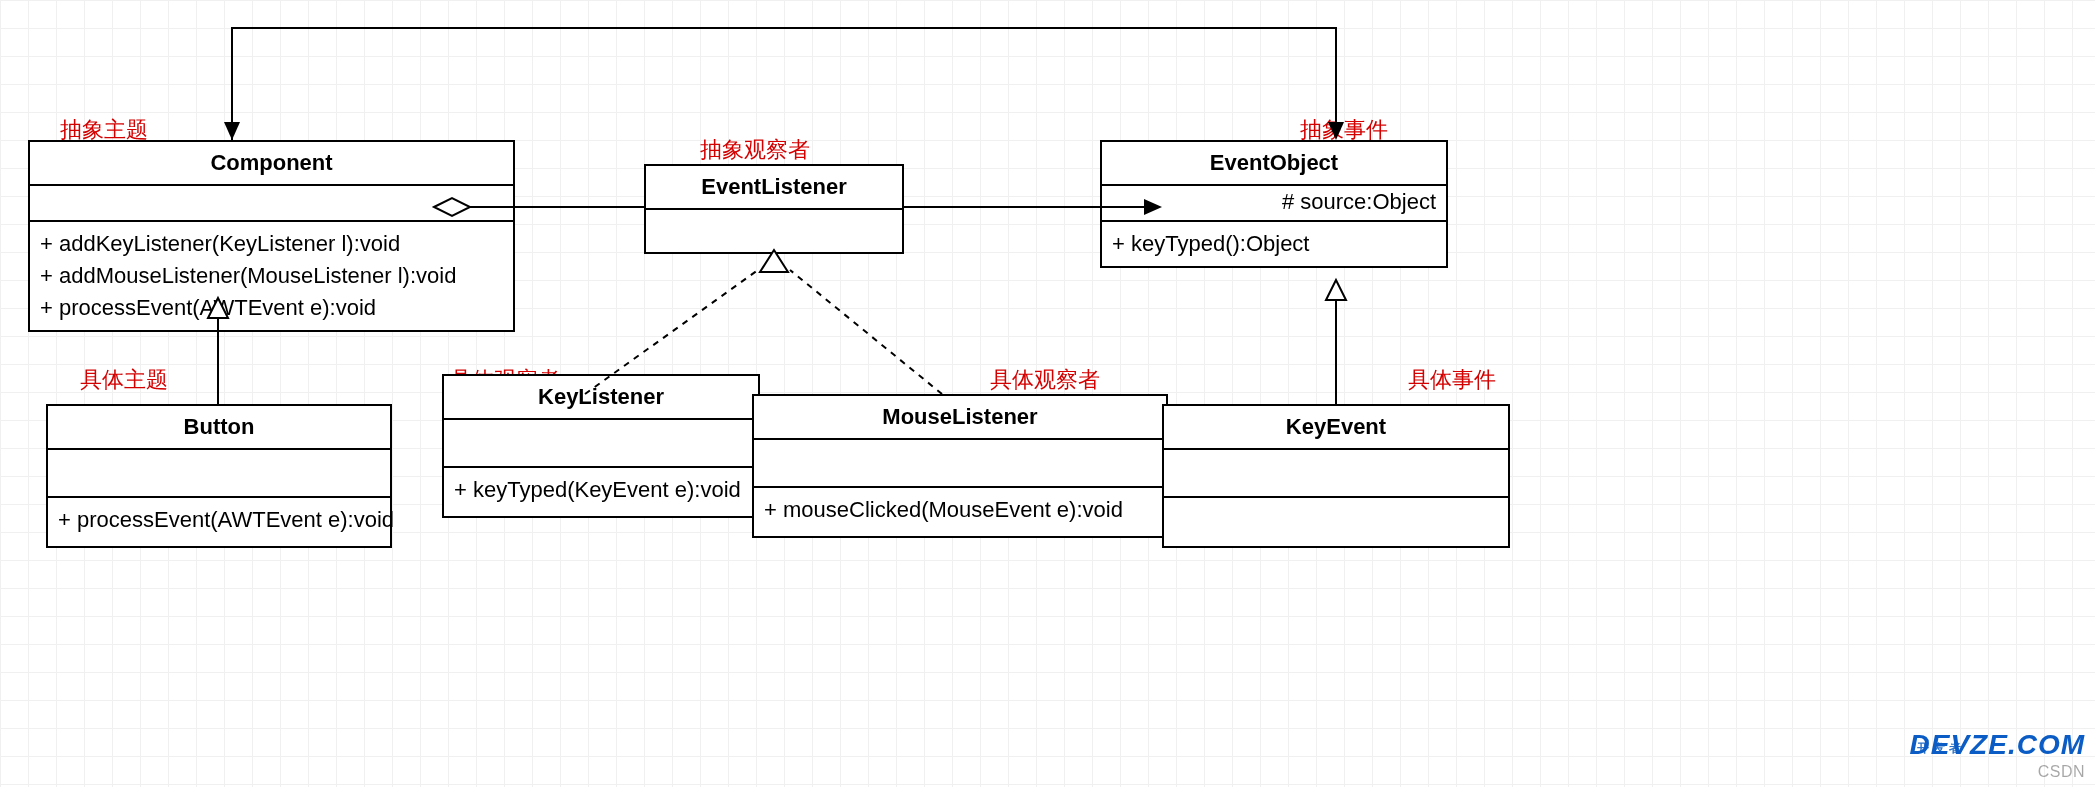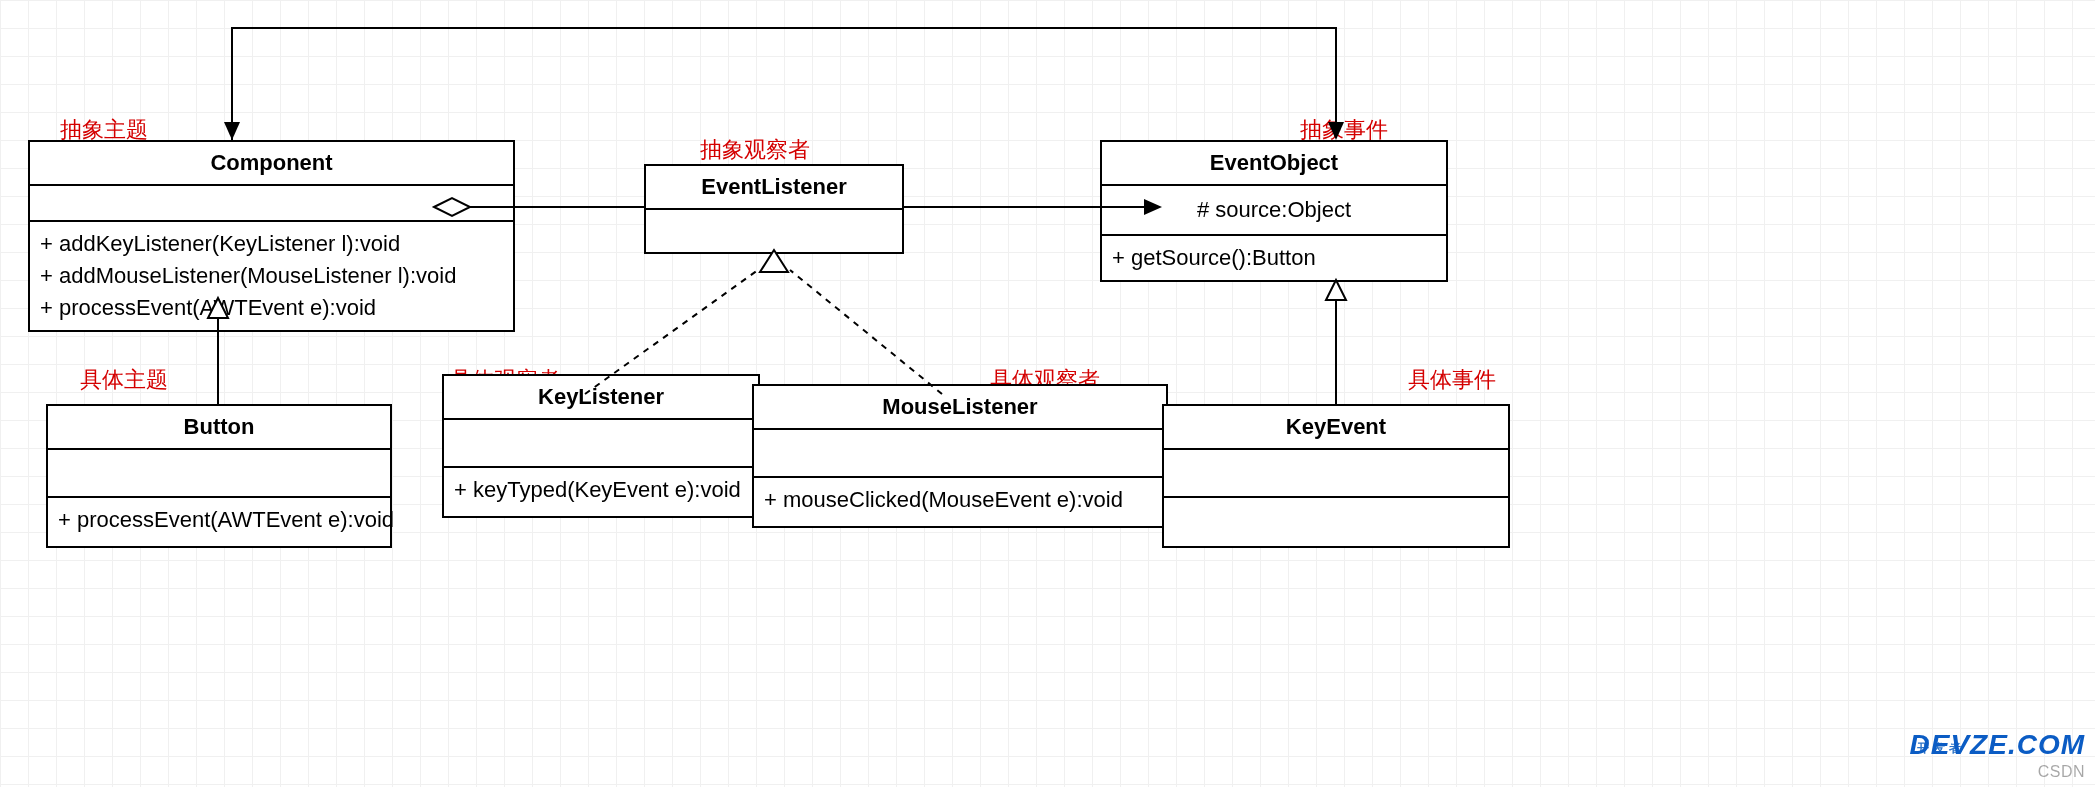--- a/index.html
+++ b/index.html
@@ -25,22 +25,22 @@
   }
   .uml .title {
     text-align: center;
     font-weight: 700;
     padding: 8px 6px;
     border-bottom: 2px solid #000;
   }
   .uml .attrs {
     min-height: 36px;
     border-bottom: 2px solid #000;
-    padding: 8px 10px;
-    text-align: center;
+    padding: 0 10px;
+    text-align: right;
   }
   .uml .ops {
     min-height: 36px;
     padding: 6px 10px;
     text-align: left;
   }
   .uml .ops div, .uml .attrs div {
     line-height: 1.45;
     white-space: nowrap;
   }
@@ -112,41 +112,41 @@
   <div class="title">EventListener</div>
   <div class="attrs" style="border-bottom:none;min-height:42px;"></div>
 </div>
 
 <div class="uml" style="left:1100px; top:140px; width:348px;">
   <div class="title">EventObject</div>
   <div class="attrs">
     <div># source:Object</div>
   </div>
   <div class="ops">
-    <div>+ getSource():Button</div>
+    <div>+ keyTyped():Object</div>
   </div>
 </div>
 
 <div class="uml" style="left:46px; top:404px; width:346px;">
   <div class="title">Button</div>
   <div class="attrs" style="min-height:48px;"></div>
   <div class="ops" style="min-height:48px;">
     <div>+ processEvent(AWTEvent e):void</div>
   </div>
 </div>
 
 <div class="uml" style="left:436px; top:374px; width:318px;margin-left:6px;">
   <div class="title">KeyListener</div>
   <div class="attrs" style="min-height:48px;"></div>
   <div class="ops" style="min-height:48px;">
     <div>+ keyTyped(KeyEvent e):void</div>
   </div>
 </div>
 
-<div class="uml" style="left:752px; top:384px; width:416px;">
+<div class="uml" style="left:752px; top:394px; width:416px;">
   <div class="title">MouseListener</div>
   <div class="attrs" style="min-height:48px;"></div>
   <div class="ops" style="min-height:48px;">
     <div>+ mouseClicked(MouseEvent e):void</div>
   </div>
 </div>
 
 <div class="uml" style="left:1162px; top:404px; width:348px;">
   <div class="title">KeyEvent</div>
   <div class="attrs" style="min-height:48px;"></div>

